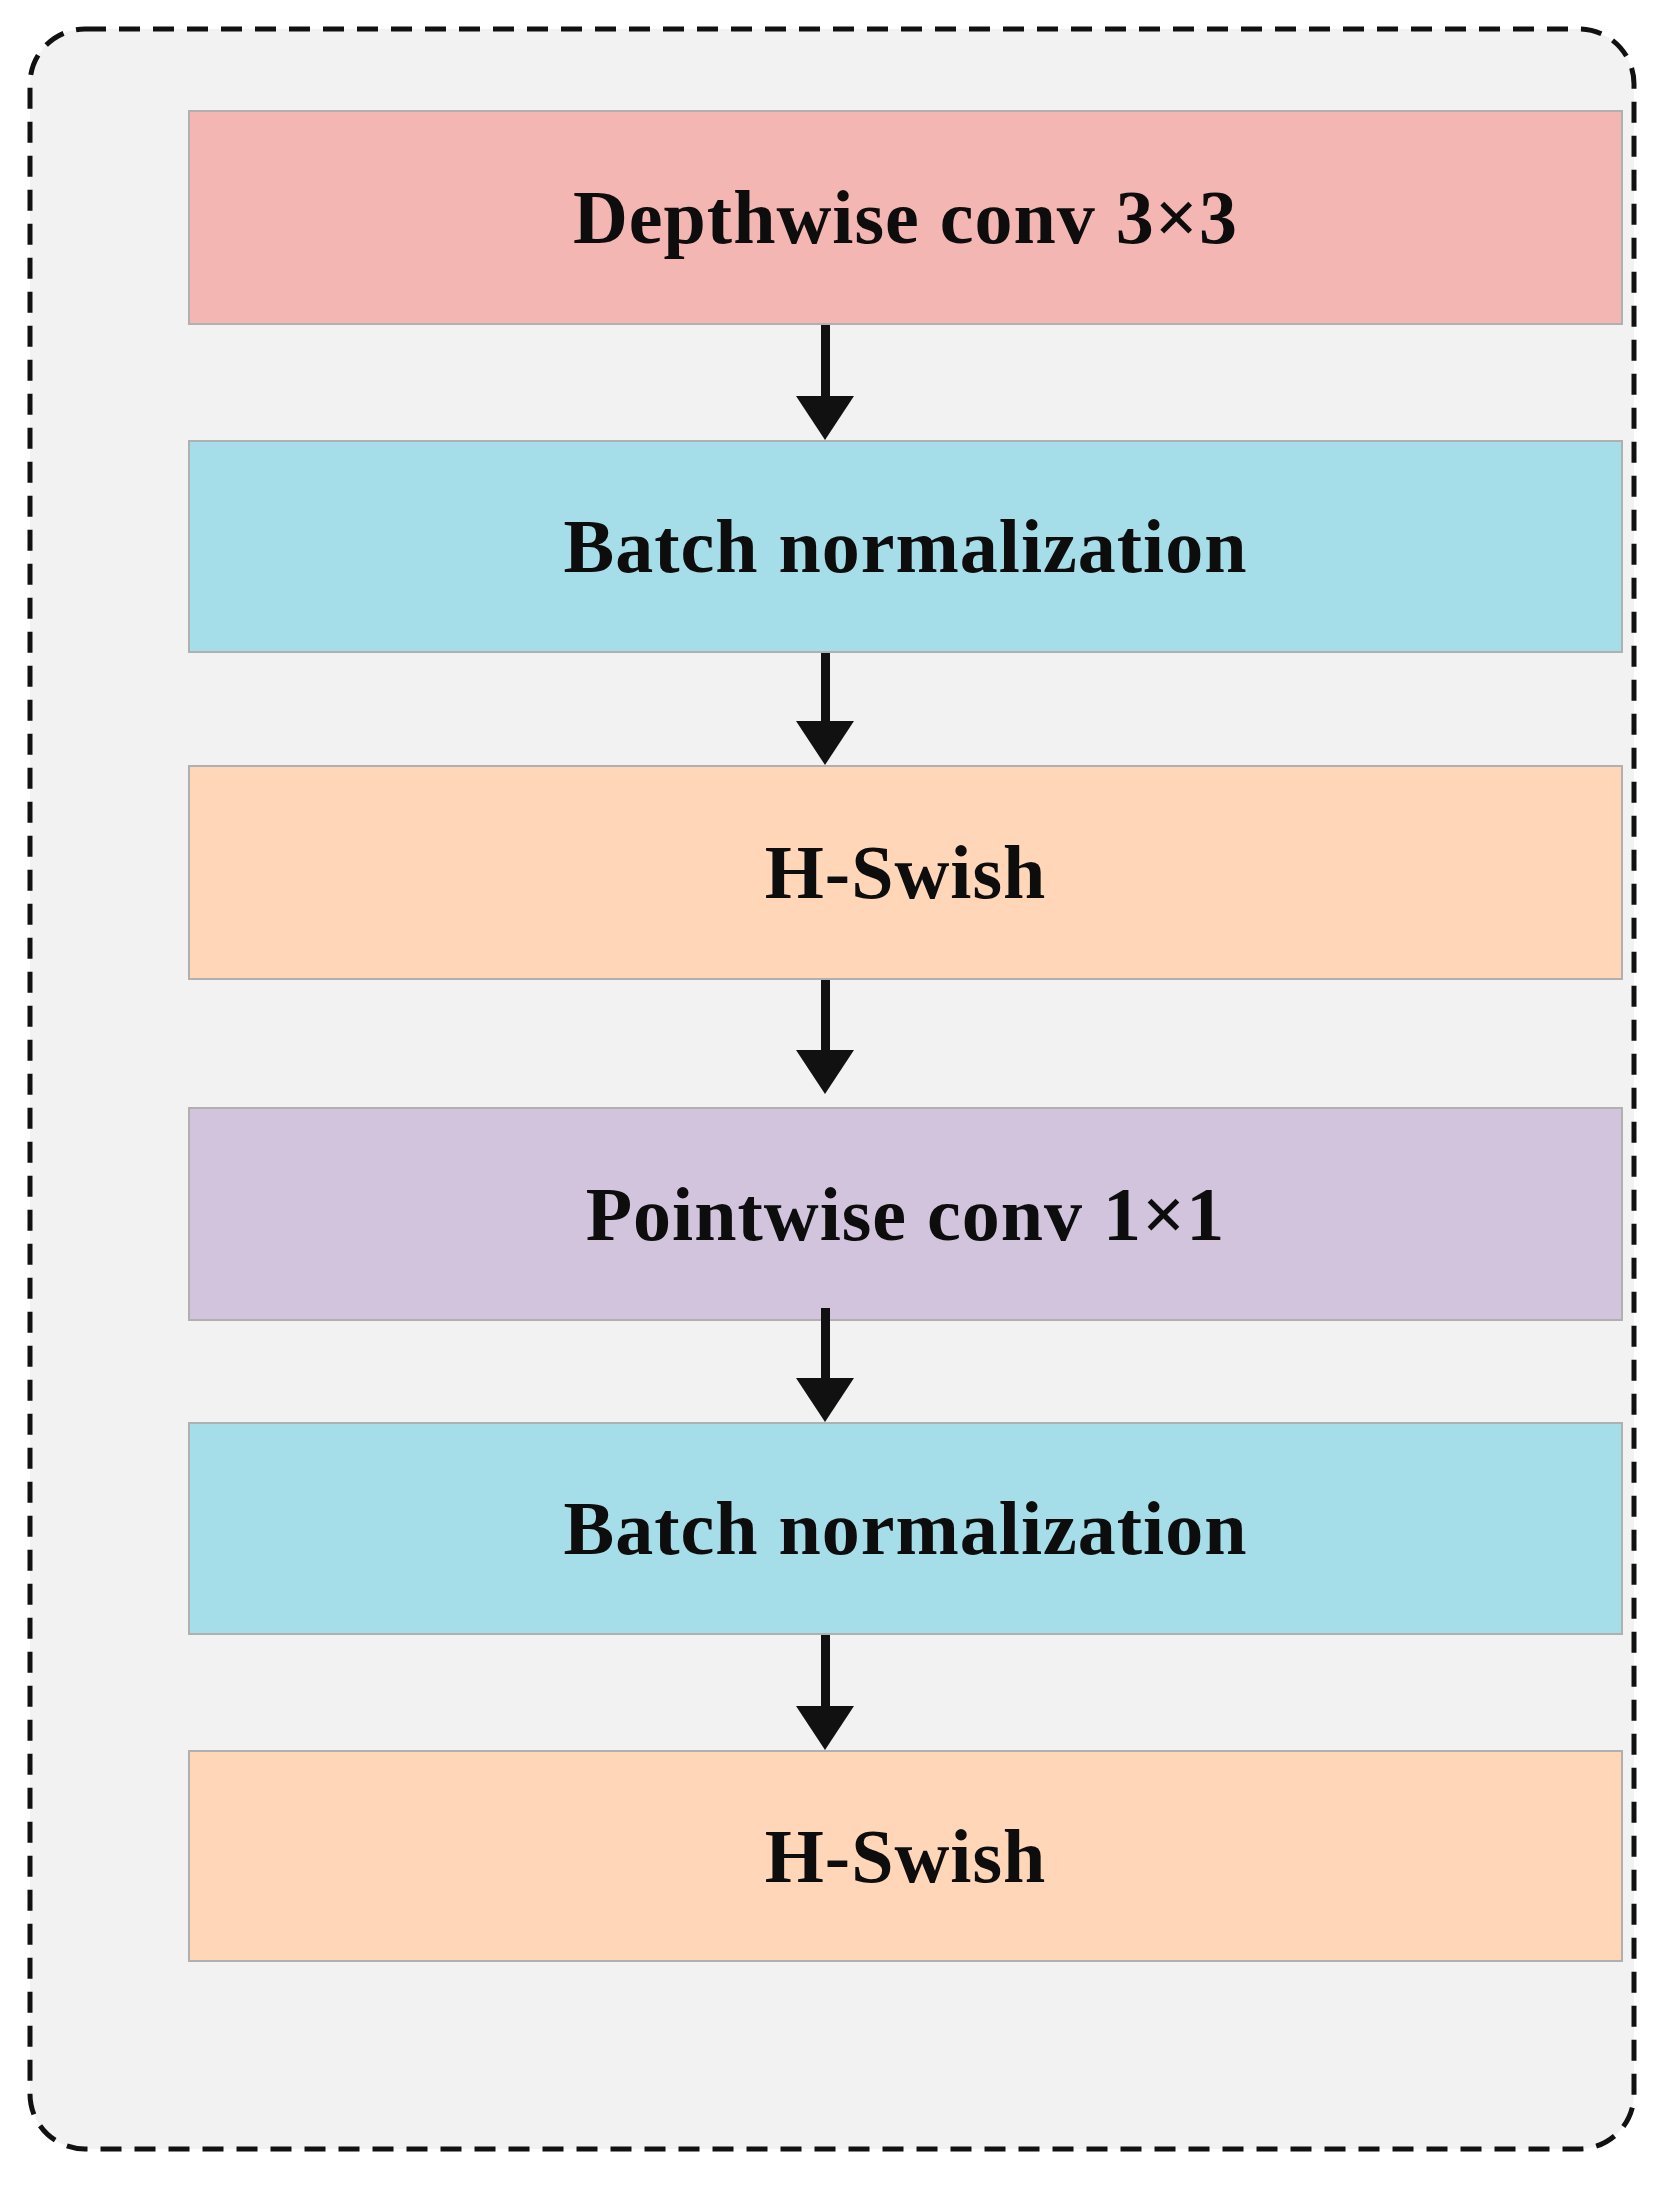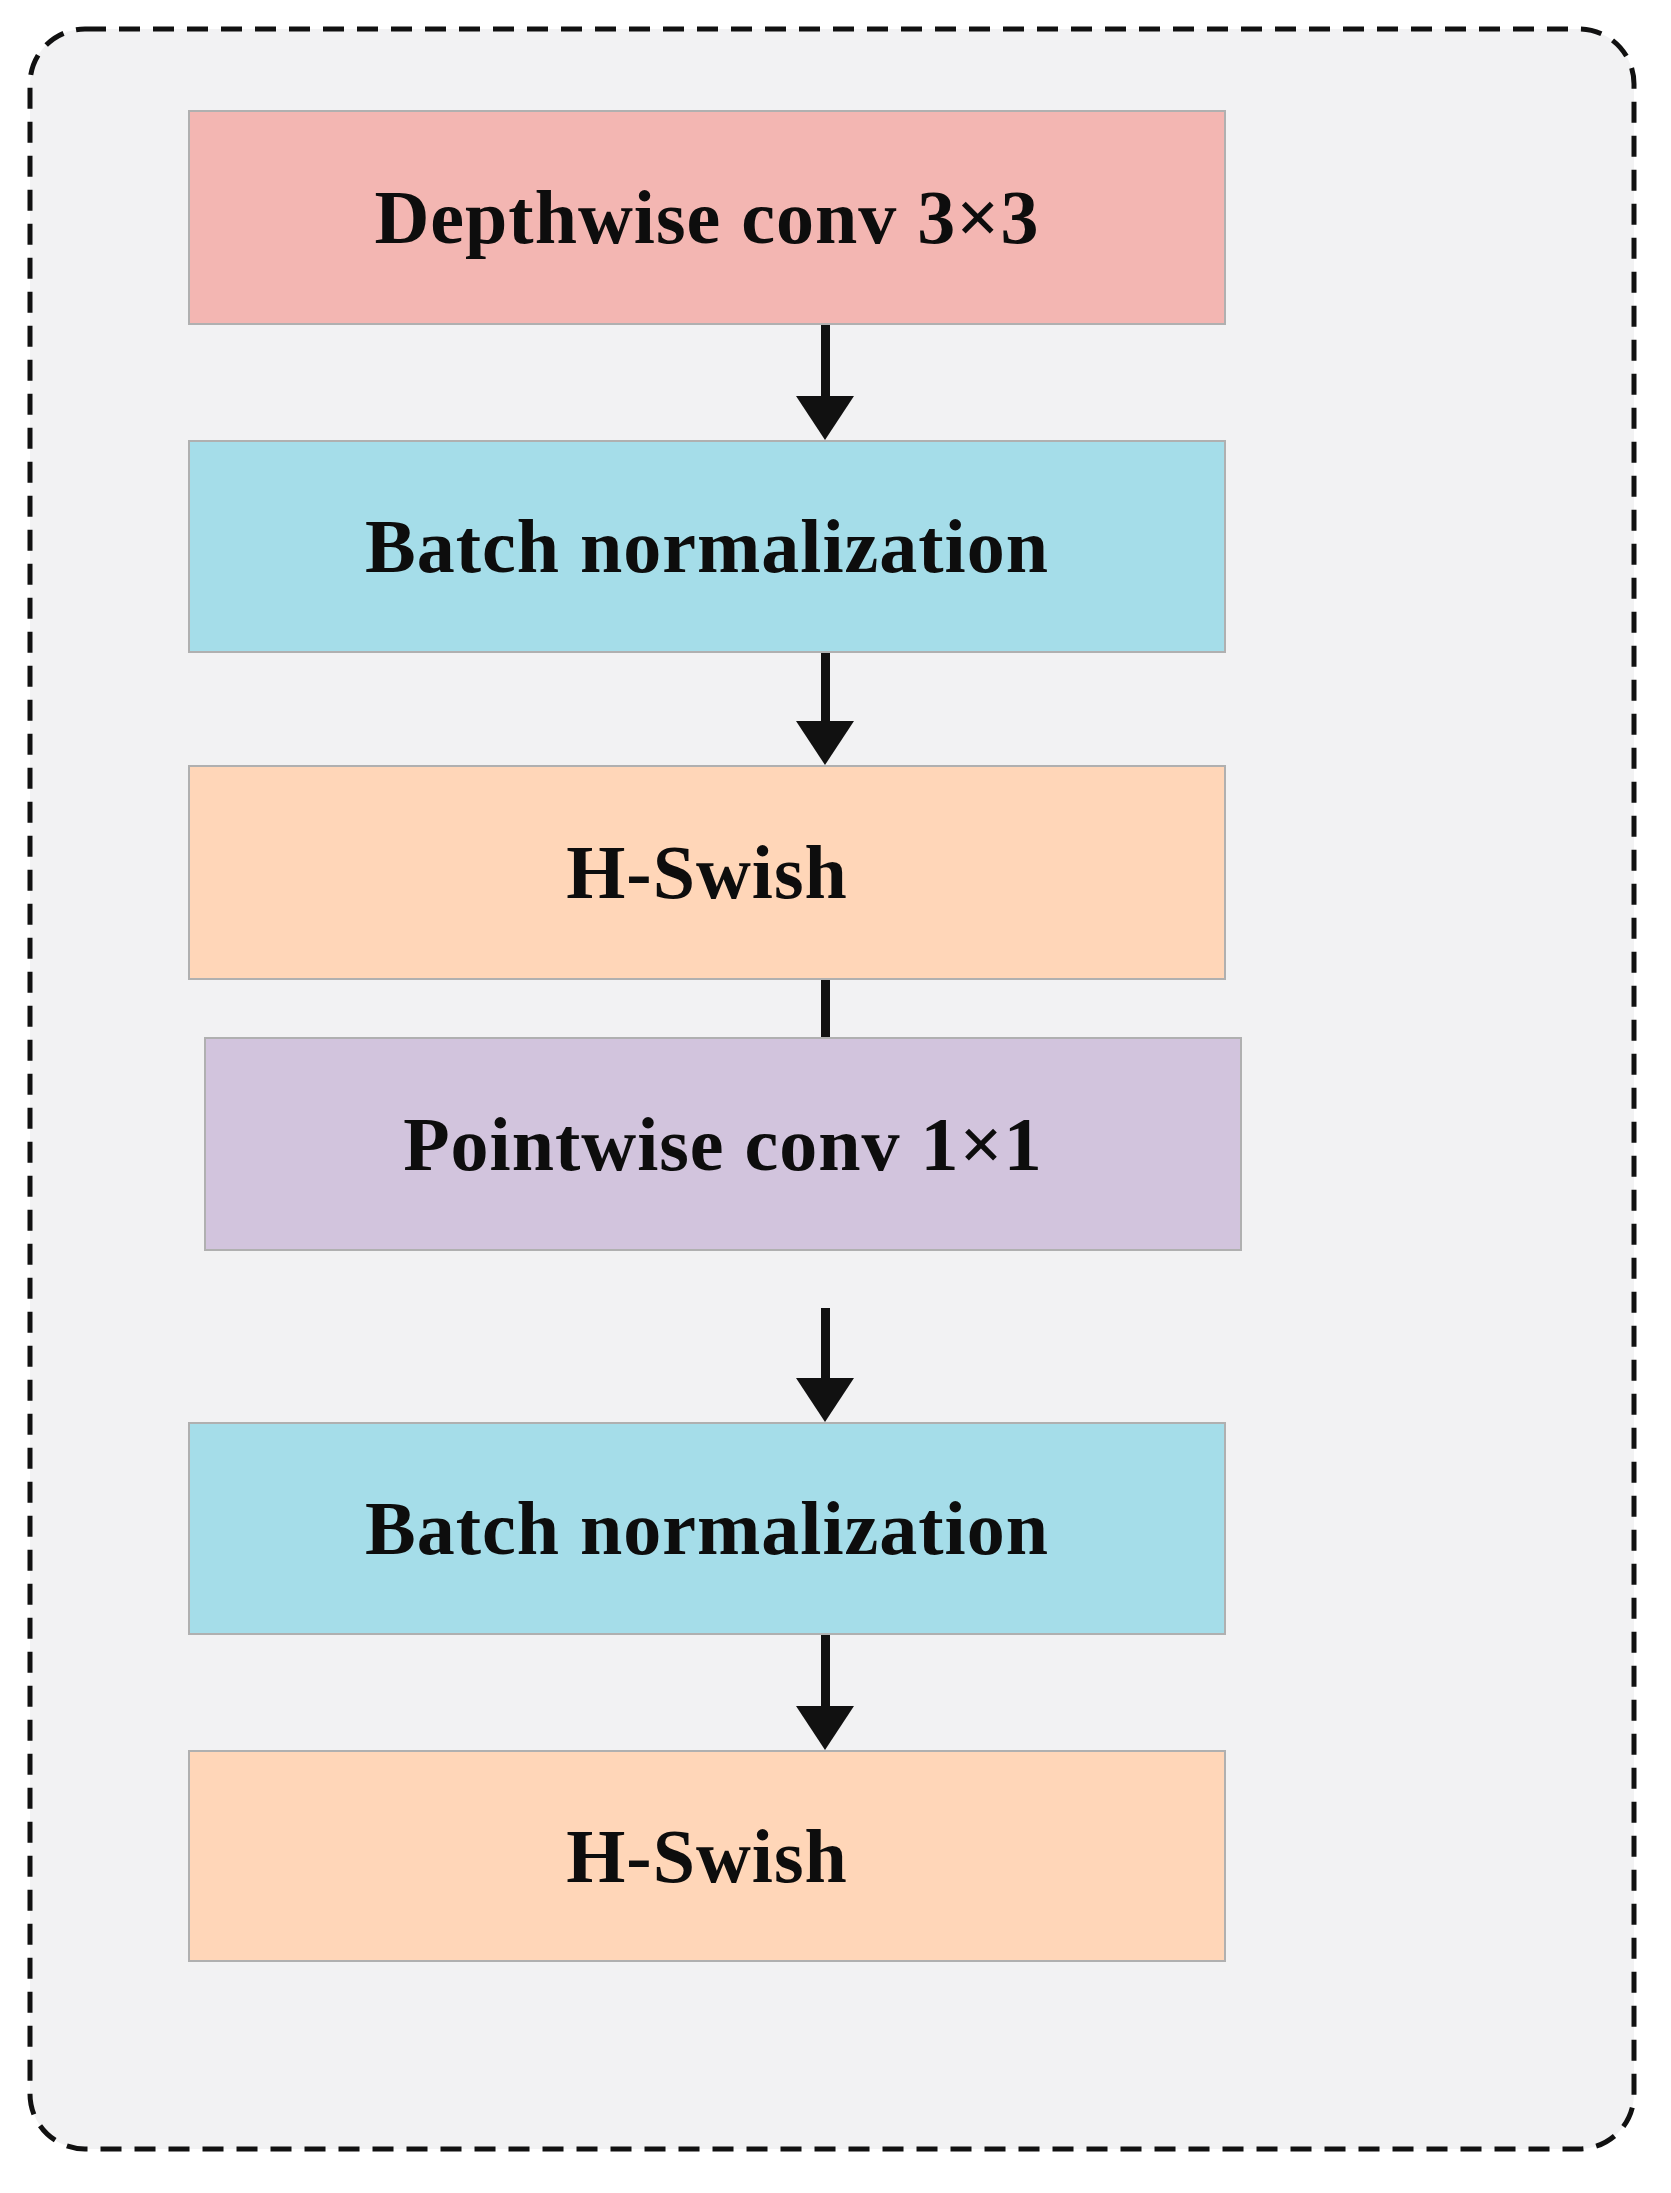--- a/index.html
+++ b/index.html
@@ -25,36 +25,36 @@
     top: 0;
   }
   .panel-rect {
     stroke: var(--border-color, #111111);
     stroke-width: 5;
     stroke-dasharray: 21 13;
   }
   .node {
     position: absolute;
     left: 188px;
-    width: 1038px;
+    width: 1435px;
     box-sizing: border-box;
     border: 2px solid var(--box-border, #b0b0b0);
     display: flex;
     align-items: center;
     justify-content: center;
     font-weight: bold;
     font-size: 76px;
     letter-spacing: 1px;
     color: var(--text-color, #0d0d0d);
     white-space: nowrap;
   }
   .n1 { top: 110px;  height: 215px; }
   .n2 { top: 440px;  height: 213px; }
   .n3 { top: 765px;  height: 215px; }
-  .n4 { top: 1037px; height: 214px; margin-left: 16px; }
+  .n4 { top: 1107px; height: 214px; }
   .n5 { top: 1422px; height: 213px; }
   .n6 { top: 1750px; height: 212px; }
   .arrow {
     position: absolute;
     left: 825px;
     transform: translateX(-50%);
     display: flex;
     flex-direction: column;
     align-items: center;
   }

